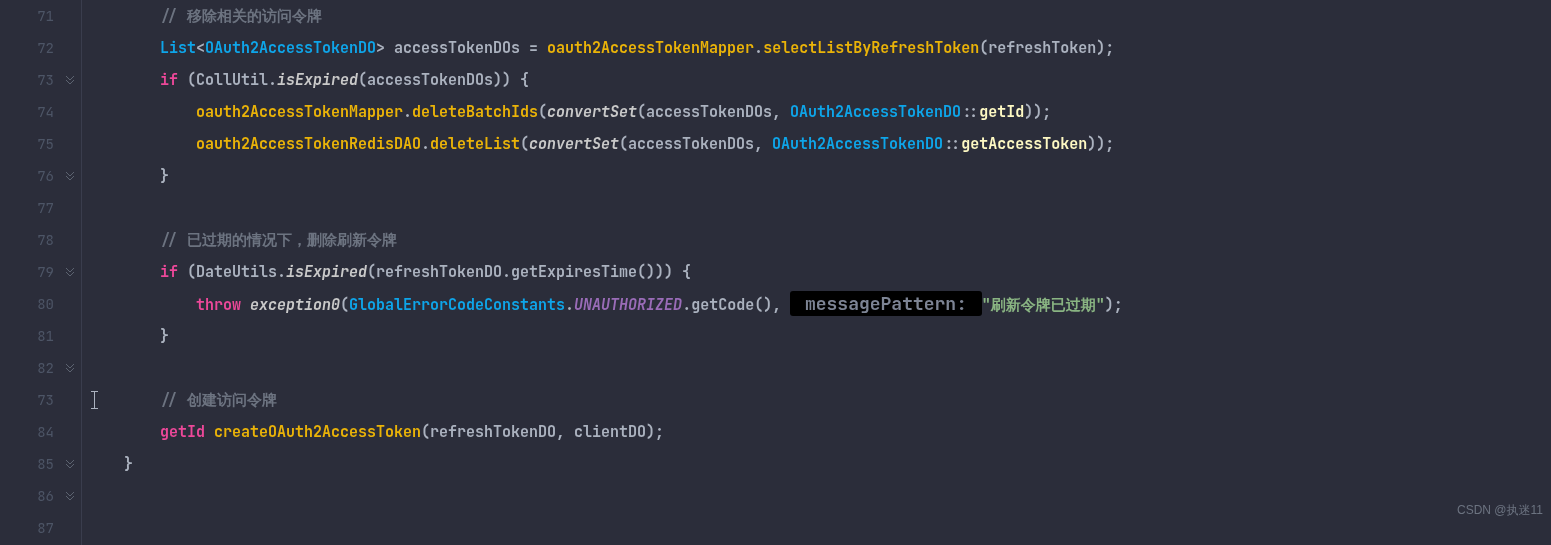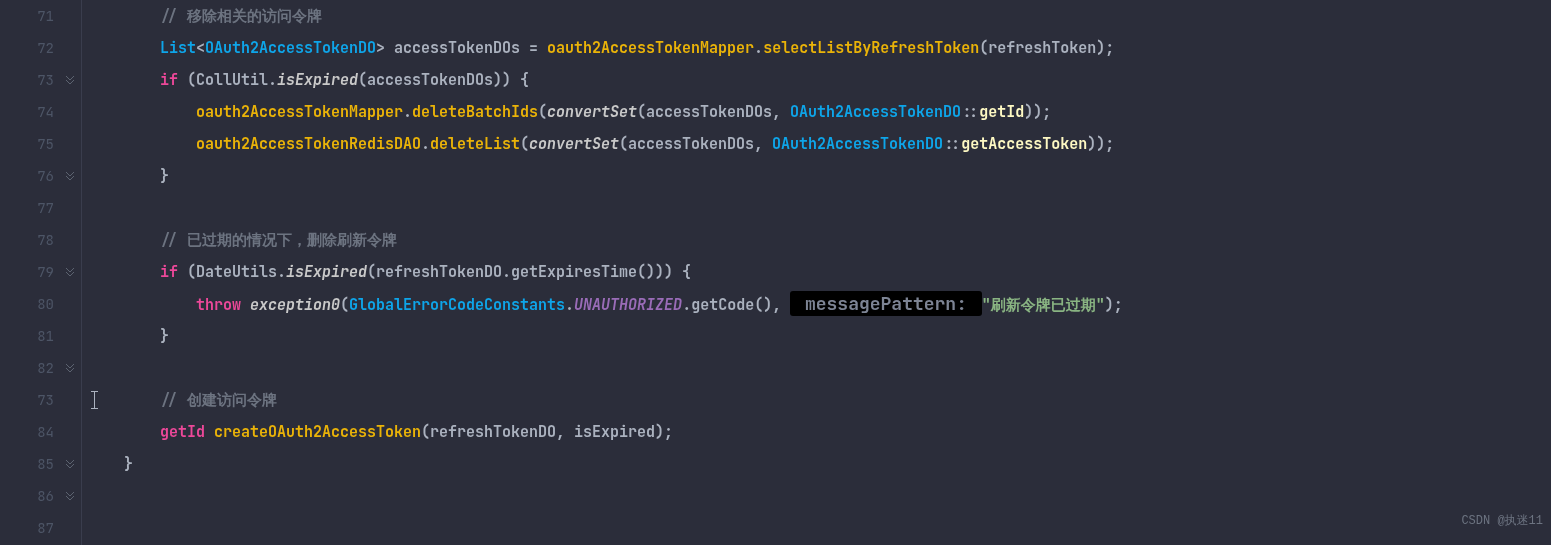--- a/index.html
+++ b/index.html
@@ -95,25 +95,25 @@
       position: absolute;
       width: 7px;
       height: 1px;
       background: #abb2bf;
       left: -3px;
     }
     .cursor::before { top: 0; }
     .cursor::after { bottom: 0; }
     .watermark {
       position: absolute;
-      bottom: 8px;
+      bottom: 19px;
       right: 8px;
       color: #6c7380;
       font-size: 12px;
-      font-family: Liberation Mono, monospace;
+      font-family: Liberation Sans, sans-serif;
     }
   </style>
 </head>
 <body>
 
 <div class="editor">
   <div class="gutter">
     <div class="gutter-border"></div>
   <div class="gutter-line">71</div>
       <div class="gutter-line">72</div>
@@ -179,21 +179,21 @@
 
 
     <div class="code-line"><span class="c-text">            </span><span class="c-keyword">throw</span><span class="c-text"> </span><span class="c-static">exception0</span><span class="c-text">(</span><span class="c-type">GlobalErrorCodeConstants</span><span class="c-text">.</span><span class="c-const">UNAUTHORIZED</span><span class="c-text">.getCode(), </span><span class="c-hint-bg"> messagePattern: </span><span class="c-string">"刷新令牌已过期"</span><span class="c-text">);</span></div>
 
     <div class="code-line"><span class="c-text">        </span><span class="c-text">}</span></div>
 
     <div class="code-line"></div>
 
     <div class="code-line"><span class="c-text">        </span><span class="c-comment">// 创建访问令牌</span></div>
 
-    <div class="code-line"><span class="c-text">        </span><span class="c-keyword">getId</span><span class="c-text"> </span><span class="c-method">createOAuth2AccessToken</span><span class="c-text">(refreshTokenDO, isExpired);</span></div>
+    <div class="code-line"><span class="c-text">        </span><span class="c-keyword">getId</span><span class="c-text"> </span><span class="c-method">createOAuth2AccessToken</span><span class="c-text">(refreshTokenDO, clientDO);</span></div>
 
     <div class="code-line"><span class="c-text">    </span><span class="c-text">}</span></div>
 
     <div class="code-line"></div>
 
     <div class="cursor"></div>
   </div>
 </div>
 
 <div class="watermark">CSDN @执迷11</div>

